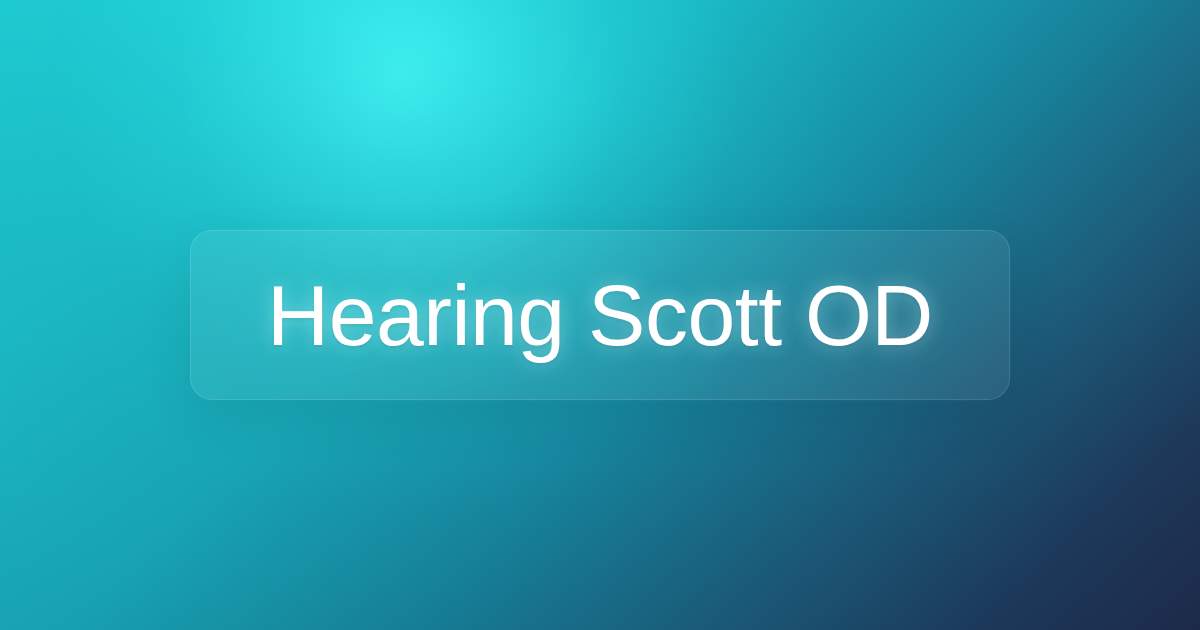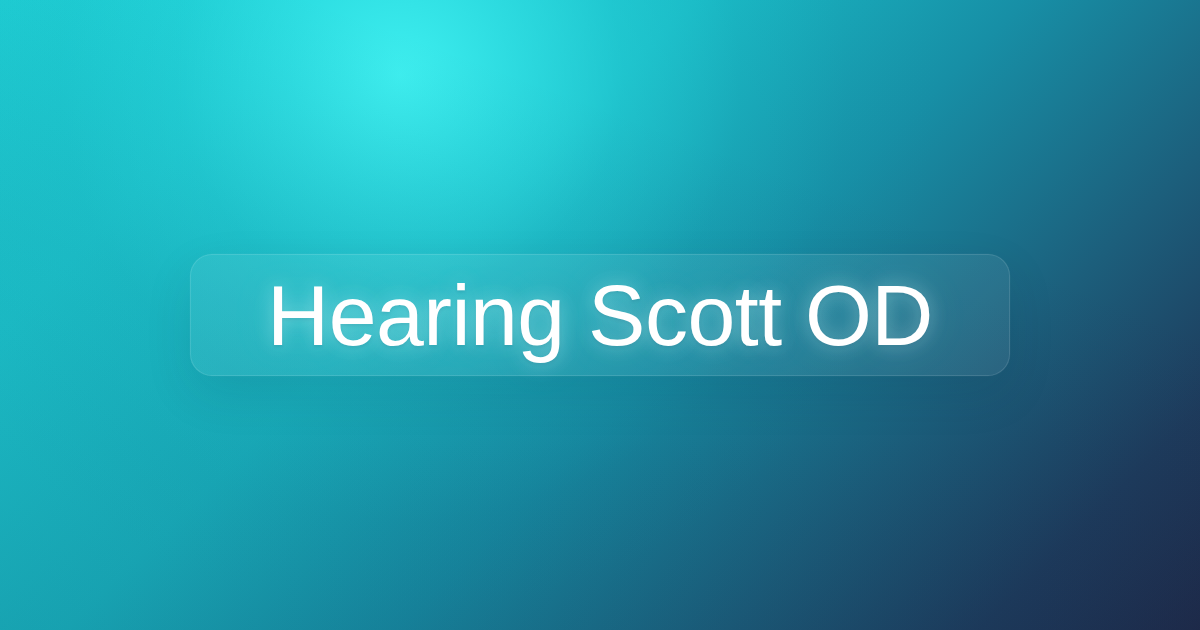--- a/index.html
+++ b/index.html
@@ -62,21 +62,21 @@
     position: absolute;
     inset: 0;
     display: flex;
     align-items: center;
     justify-content: center;
   }
 
   #title-panel {
     box-sizing: border-box;
     width: 820px;
-    height: 122px;
+    height: 170px;
     display: flex;
     align-items: center;
     justify-content: center;
     padding: 0 36px;
     border-radius: 22px;
     background: rgba(255, 255, 255, 0.065);
     border: 1px solid rgba(255, 255, 255, 0.115);
     box-shadow:
       0 0 0 0.5px rgba(255, 255, 255, 0.04),
       0 18px 48px rgba(8, 36, 62, 0.10);

